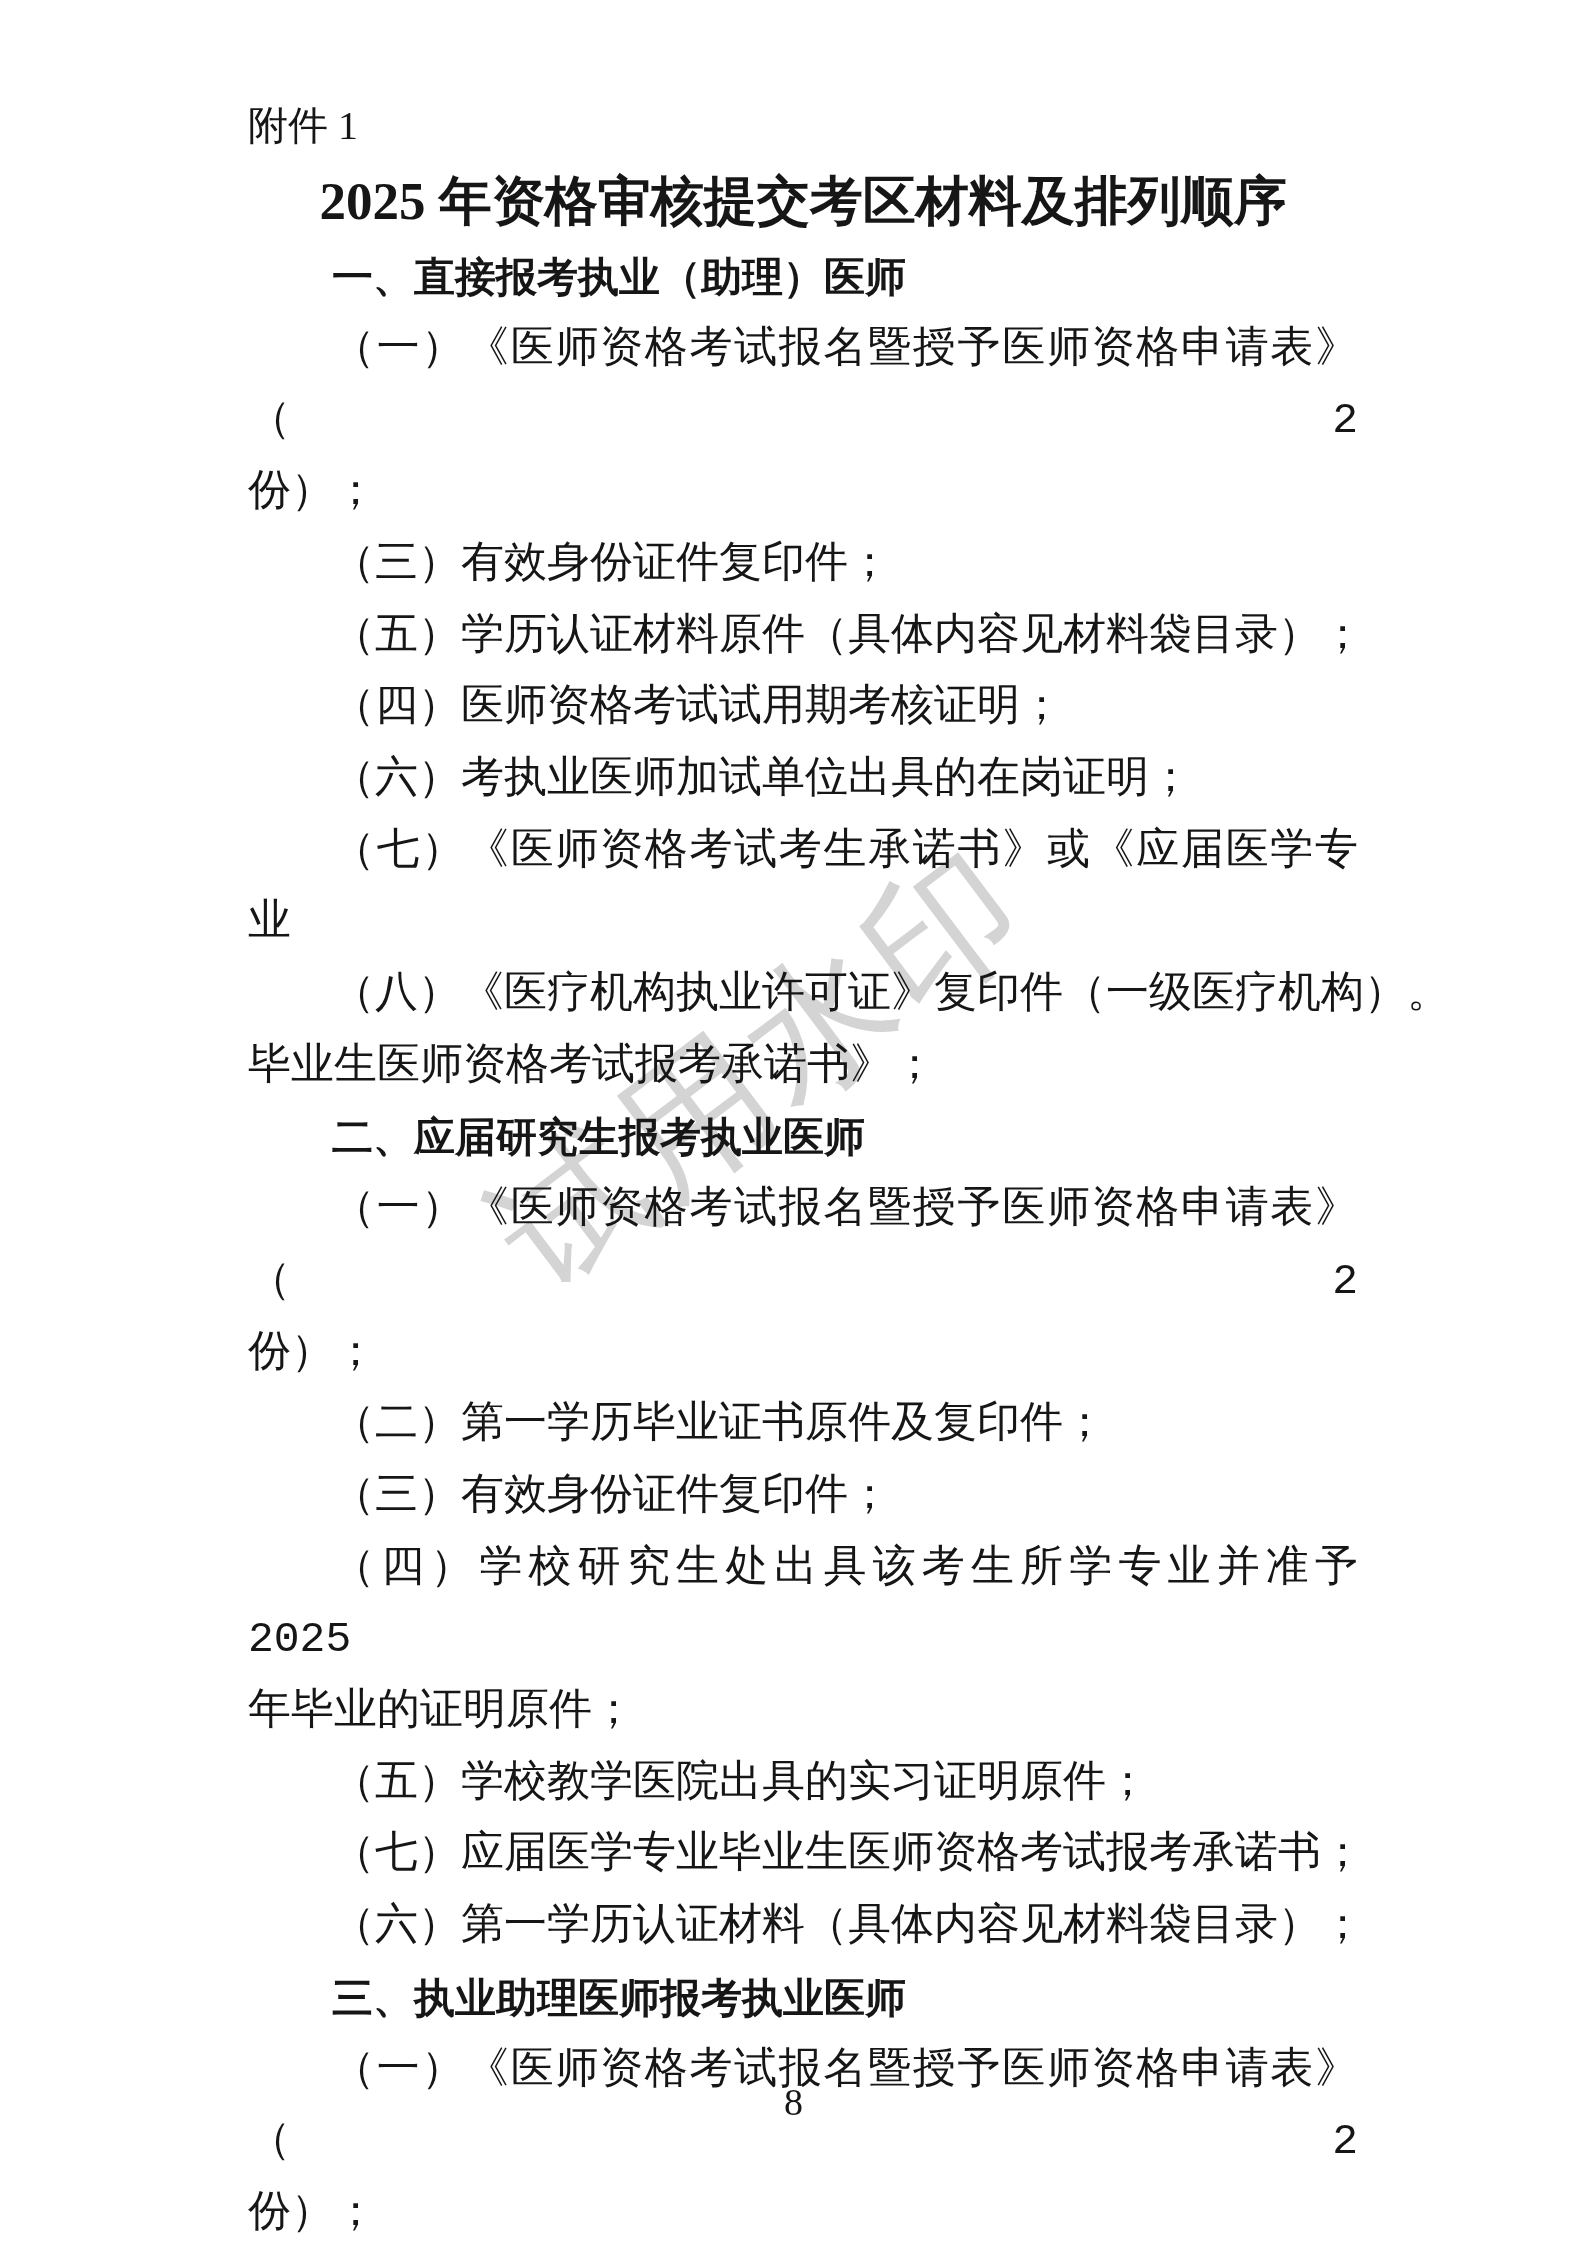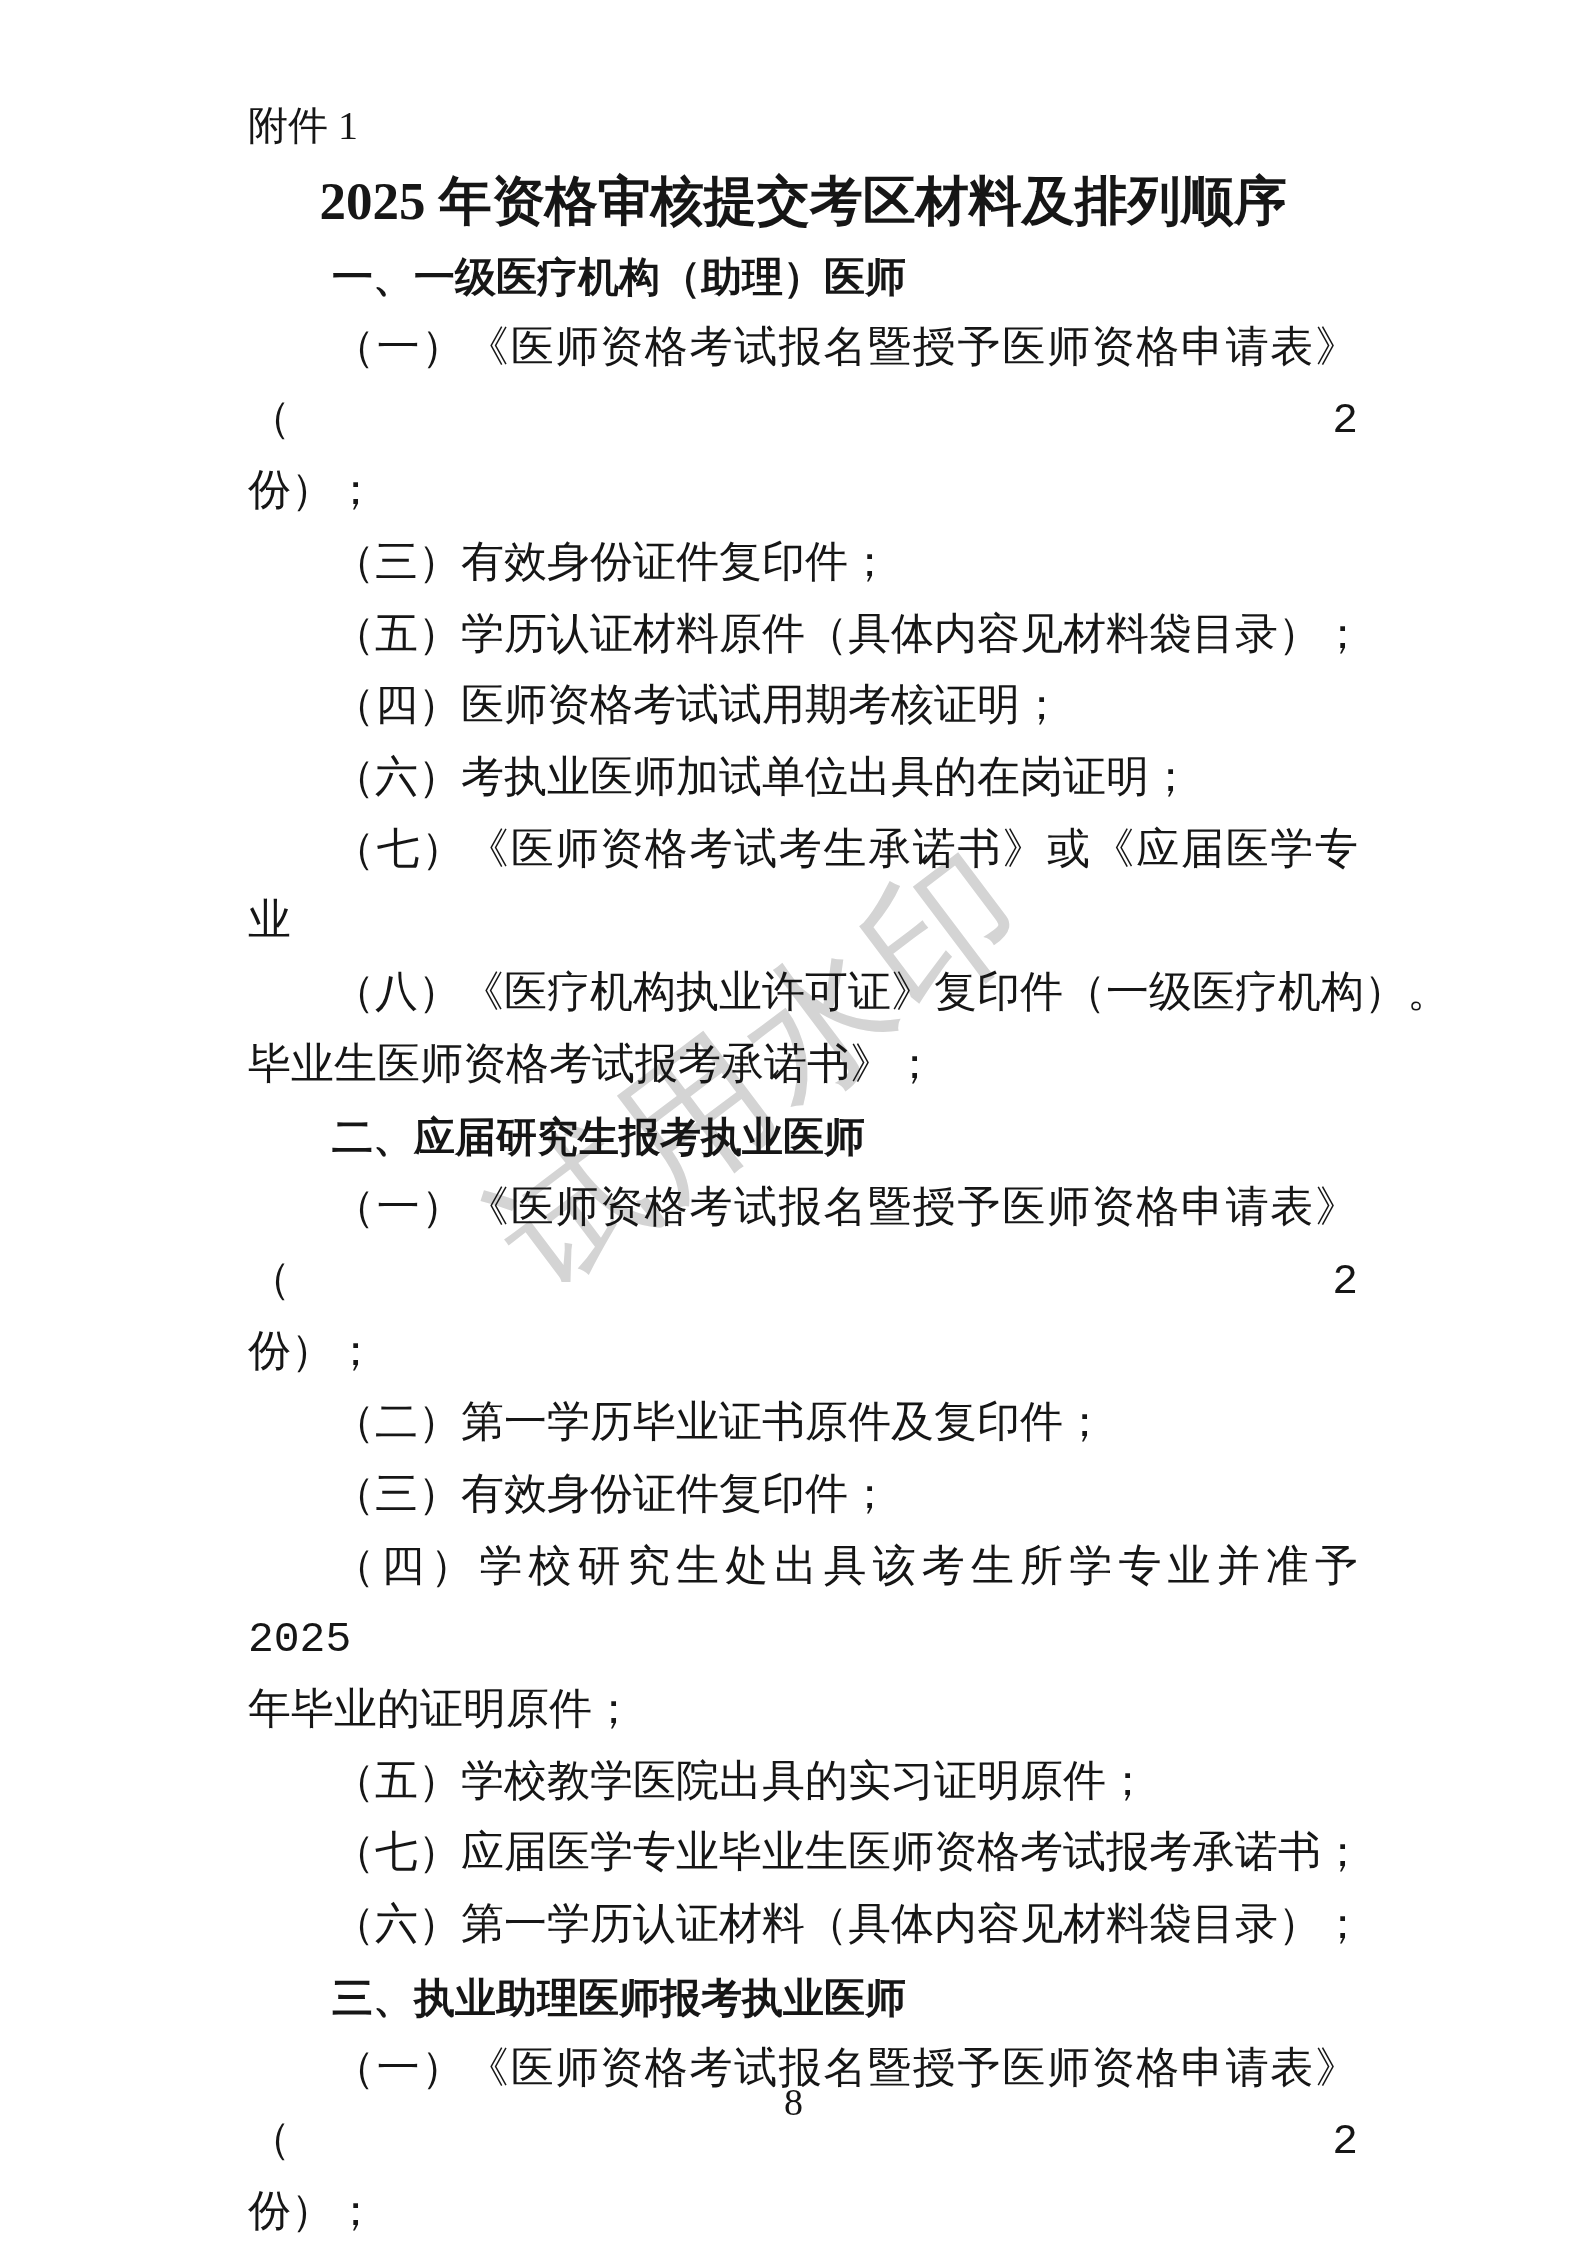--- a/index.html
+++ b/index.html
@@ -82,21 +82,21 @@
 <div class="page">
 
   <div class="watermark">试用水印</div>
 
   <div class="content">
 
     <div class="attach-line">附件 1</div>
 
     <div class="title-line">2025 年资格审核提交考区材料及排列顺序</div>
 
-    <div class="heading-line">一、一级医疗机构（助理）医师</div>
+    <div class="heading-line">一、直接报考执业（助理）医师</div>
     <div class="doc-line indent fill">（一）《医师资格考试报名暨授予医师资格申请表》（2</div>
     <div class="doc-line">份）；</div>
     <div class="doc-line indent">（三）有效身份证件复印件；</div>
     <div class="doc-line indent">（五）学历认证材料原件（具体内容见材料袋目录）；</div>
     <div class="doc-line indent">（四）医师资格考试试用期考核证明；</div>
     <div class="doc-line indent">（六）考执业医师加试单位出具的在岗证明；</div>
     <div class="doc-line indent fill">（七）《医师资格考试考生承诺书》或《应届医学专业</div>
     <div class="doc-line indent">（八）《医疗机构执业许可证》复印件（一级医疗机构）。</div>
     <div class="doc-line">毕业生医师资格考试报考承诺书》；</div>
 

